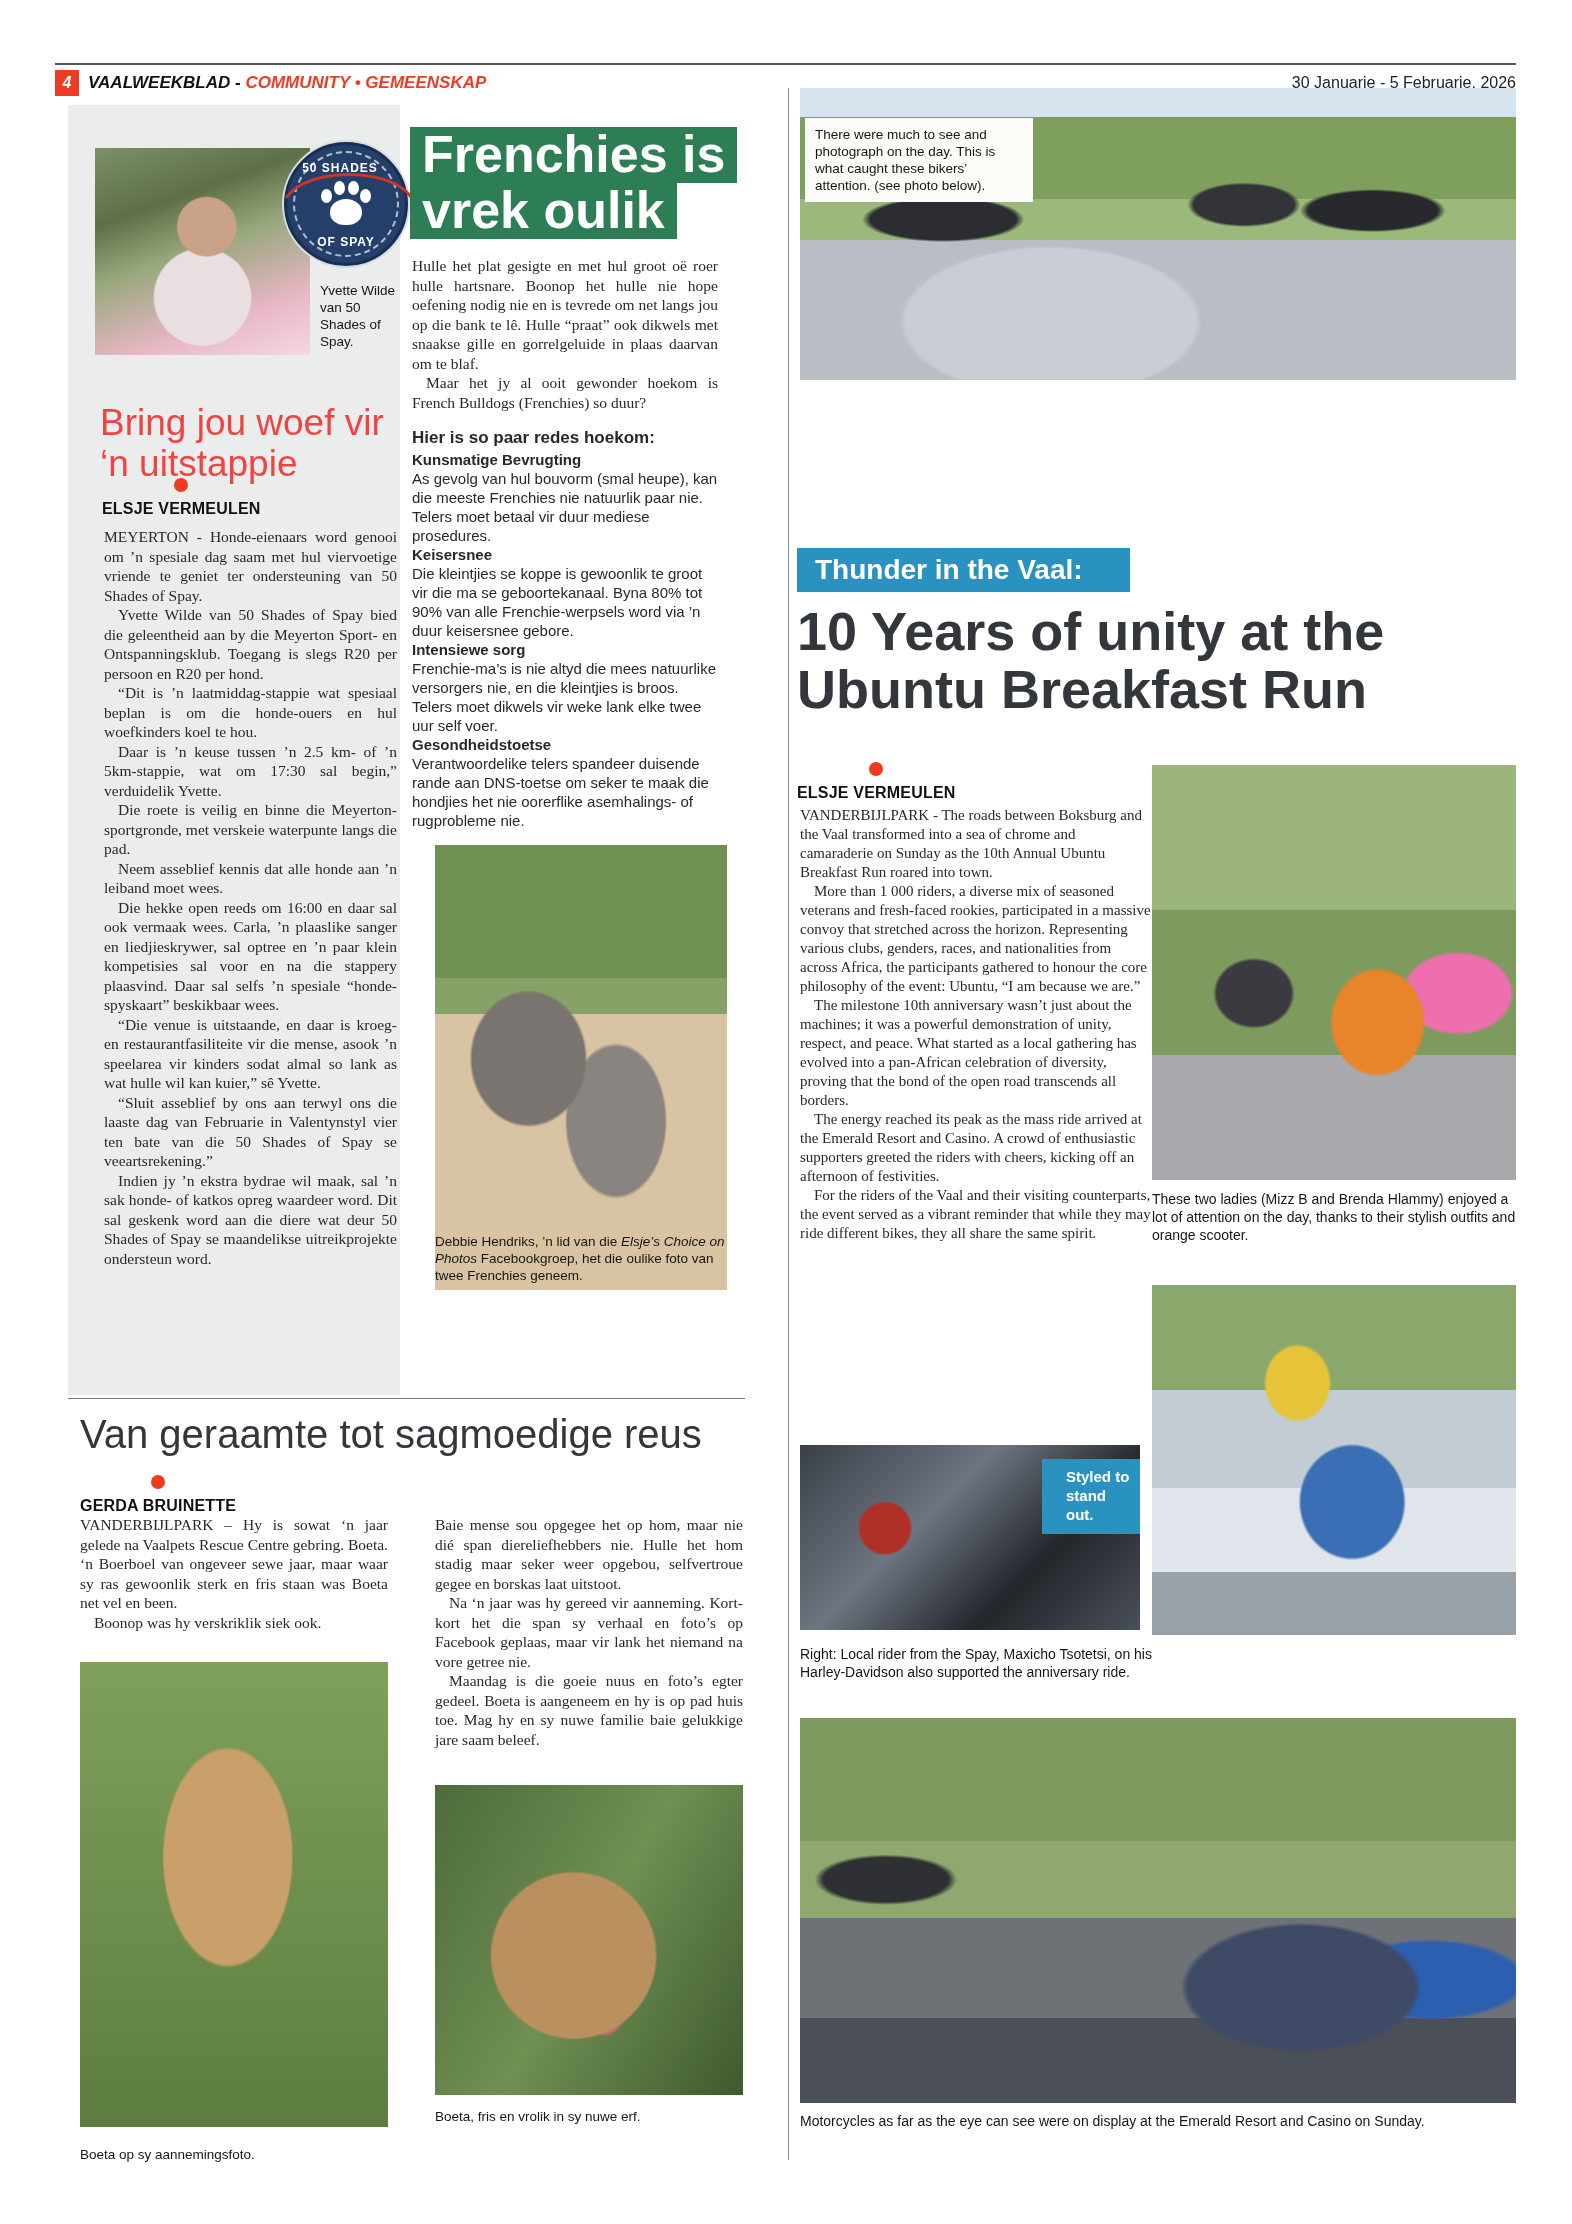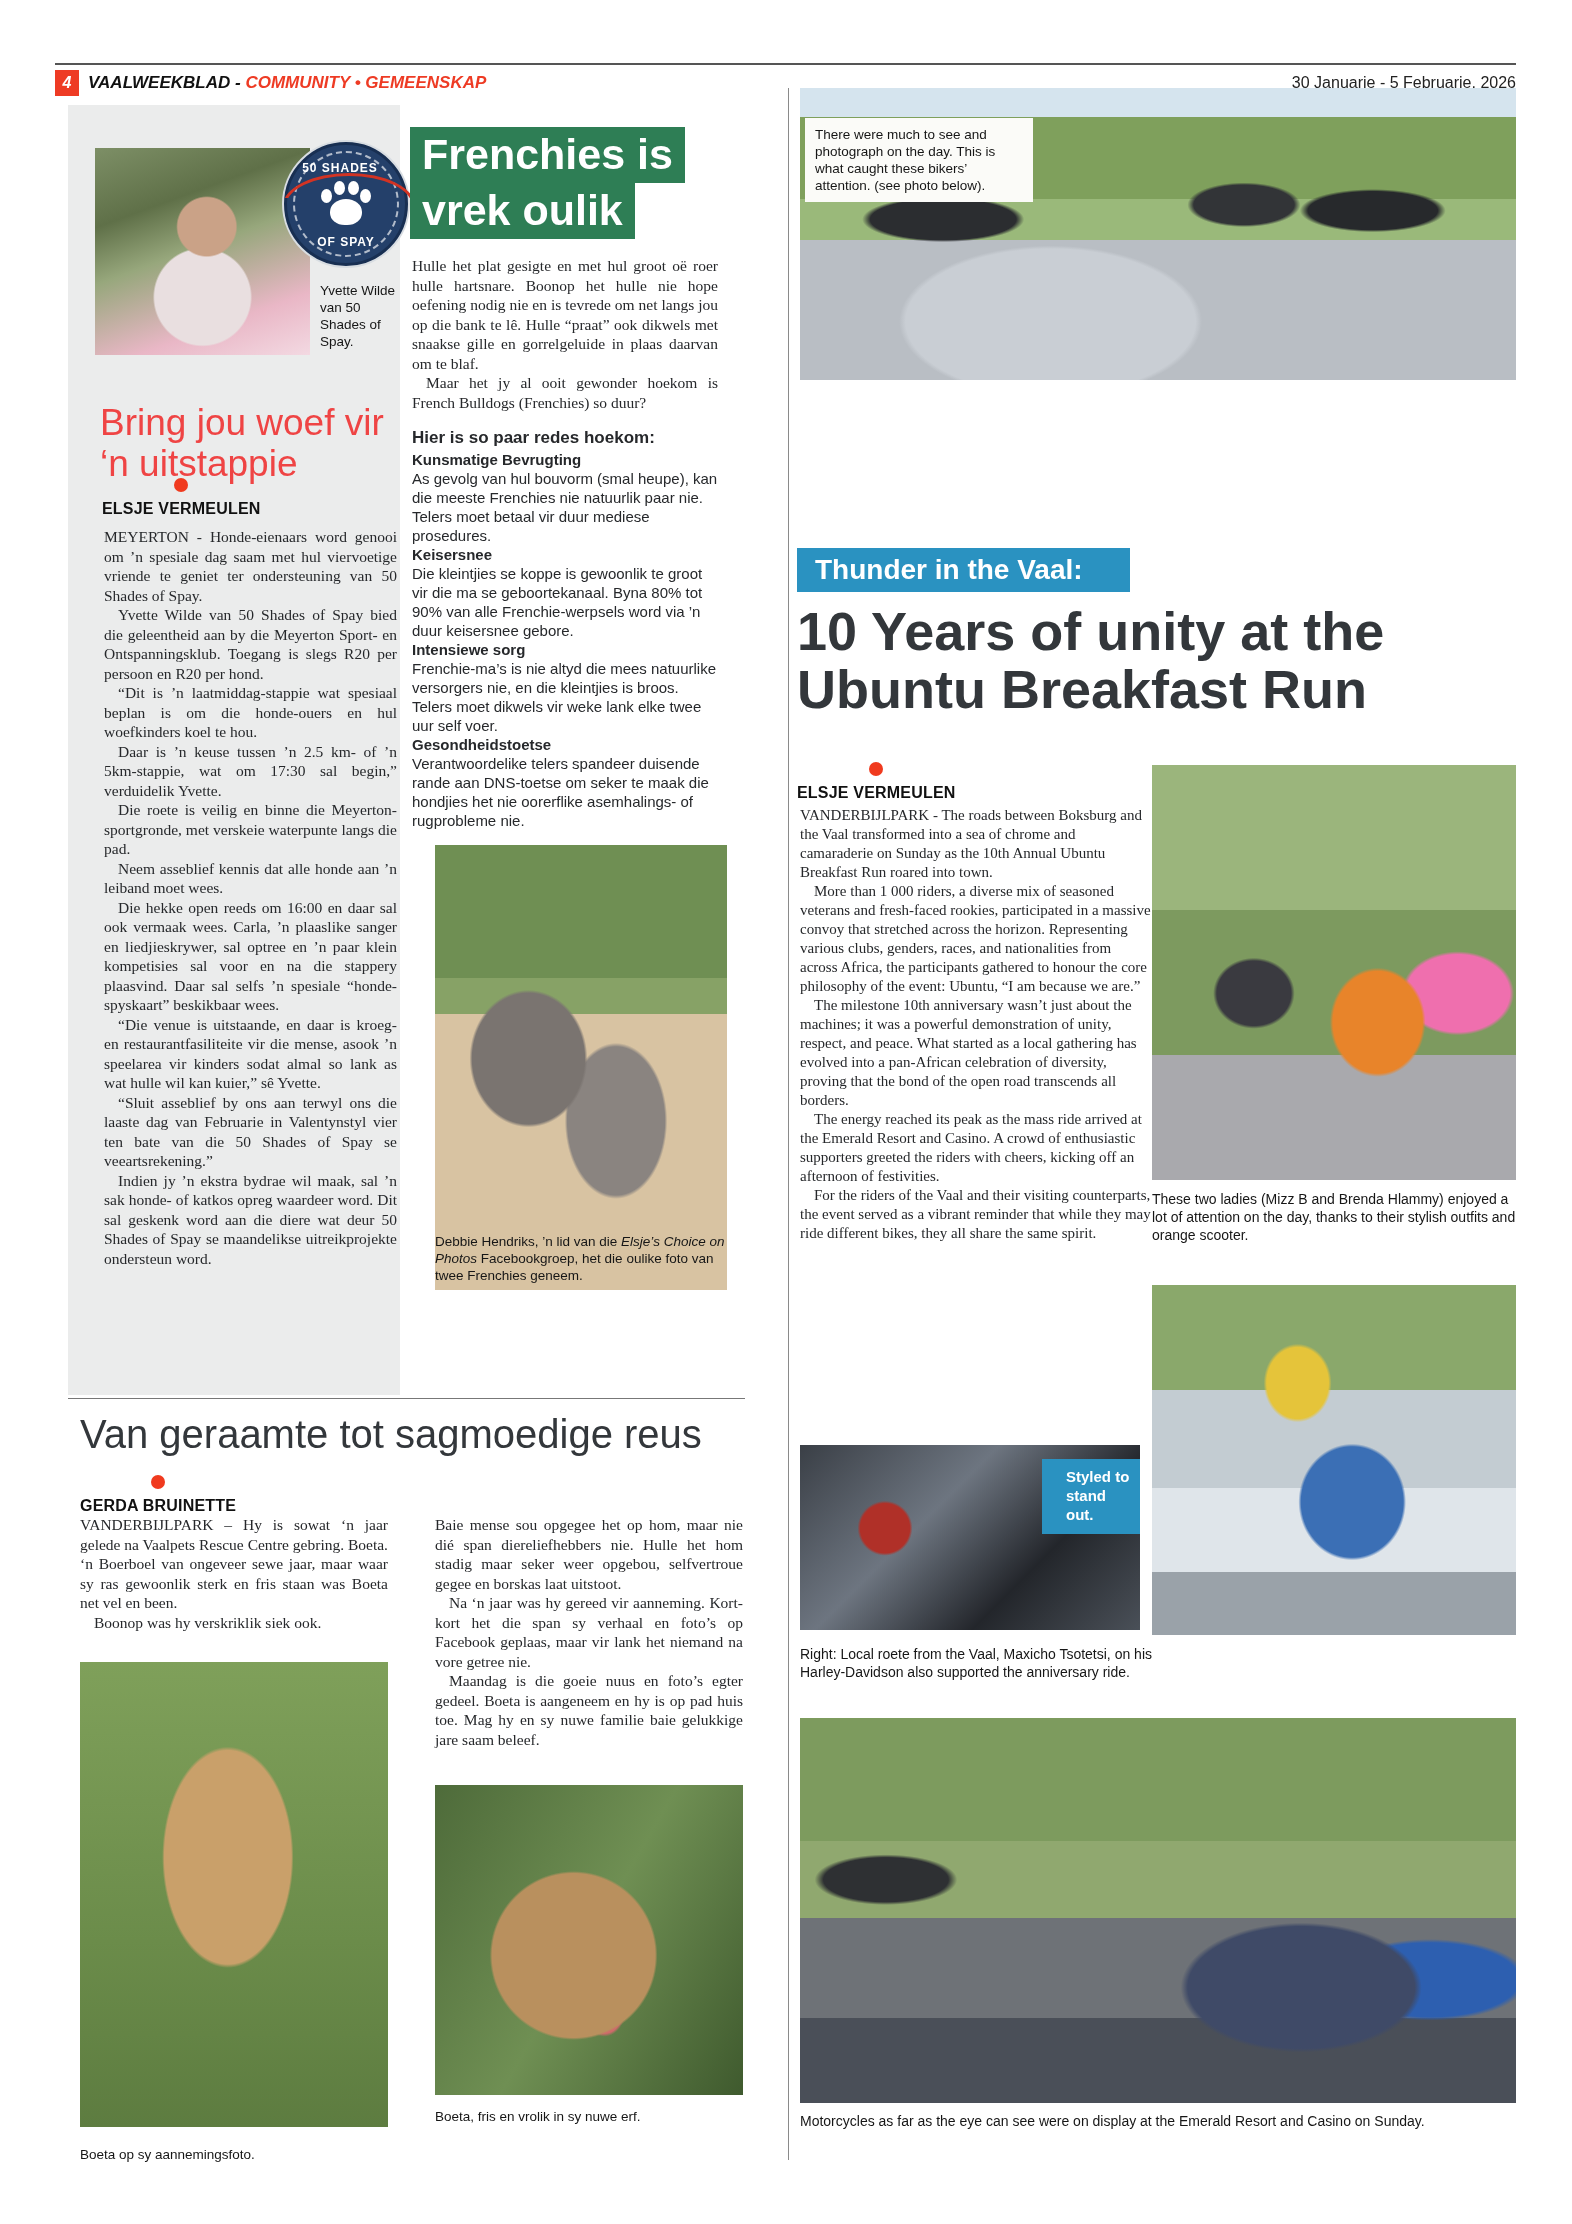--- a/index.html
+++ b/index.html
@@ -31,21 +31,21 @@
   .badge:before{content:"";position:absolute;left:6px;top:6px;right:6px;bottom:6px;border:2px dashed rgba(255,255,255,.65);border-radius:50%;}
   .badge:after{content:"";position:absolute;left:-4px;top:28px;width:126px;height:60px;border:3px solid #d33323;
                border-radius:50%;clip-path:inset(0 0 62% 0);}
   .badge-top{position:absolute;top:16px;left:0;right:12px;font-size:12px;font-weight:bold;letter-spacing:1px;}
   .badge-bottom{position:absolute;bottom:14px;left:0;right:0;font-size:12px;font-weight:bold;letter-spacing:1px;}
   .paw{position:absolute;left:34px;top:36px;width:50px;height:46px;}
   .paw .pad{position:absolute;left:9px;top:18px;width:32px;height:26px;background:#fff;border-radius:50% 50% 46% 46%;}
   .paw .toe{position:absolute;width:11px;height:14px;background:#fff;border-radius:50%;}
   .paw .t1{left:0;top:8px;}.paw .t2{left:13px;top:0;}.paw .t3{left:27px;top:0;}.paw .t4{left:39px;top:8px;}
   
-  .greenline{display:table;background:#2e7e55;color:#fff;font-weight:bold;font-size:43px;line-height:46px;padding:4px 12px 6px 12px;}
+  .greenline{display:table;background:#2e7e55;color:#fff;font-weight:bold;font-size:52px;line-height:46px;padding:4px 12px 6px 12px;}
   .bodytext.mid-serif{font-size:15.5px;line-height:19.5px;text-align:justify;}
   .reasons-h{font-weight:bold;font-size:17px;margin:0 0 2px 0;}
   .reason-t{font-weight:bold;font-size:15px;line-height:19px;margin:0;}
   .reason-b{font-size:15px;line-height:19px;margin:0;}
   
   .vdivider{position:absolute;left:788px;top:88px;width:1px;height:2072px;background:#8a8a8a;}
   .photo-capbox{position:absolute;left:805px;top:118px;width:208px;background:#fbfbf8;padding:8px 10px;}
   .kicker{position:absolute;left:797px;top:548px;width:315px;background:#2a92c1;color:#fff;
           font-weight:bold;font-size:28px;line-height:44px;padding-left:18px;}
   .headline2{position:absolute;left:797px;top:602px;width:680px;font-weight:bold;font-size:54px;line-height:58px;color:#33373b;}
@@ -188,21 +188,21 @@
     </div>
 
   <div class="photo ph-ladies" style="left:1152px;top:765px;width:364px;height:415px;"></div>
   <div class="abs caption" style="left:1152px;top:1190px;width:364px;font-size:14px;line-height:18px;">These two ladies (Mizz B and Brenda Hlammy) enjoyed a lot of attention on the day, thanks to their stylish outfits and orange scooter.</div>
 
   <div class="photo ph-harley" style="left:1152px;top:1285px;width:364px;height:350px;"></div>
 
   <div class="photo ph-suzuki" style="left:800px;top:1445px;width:340px;height:185px;">
     <div class="styled-box">Styled to stand out.</div>
   </div>
-  <div class="abs caption" style="left:800px;top:1645px;width:390px;font-size:14px;line-height:18px;">Right: Local roete from the Vaal, Maxicho Tsotetsi, on his Harley-Davidson also supported the anniversary ride.</div>
+  <div class="abs caption" style="left:800px;top:1645px;width:390px;font-size:14px;line-height:18px;">Right: Local rider from the Spay, Maxicho Tsotetsi, on his Harley-Davidson also supported the anniversary ride.</div>
 
   <div class="photo ph-rows" style="left:800px;top:1718px;width:716px;height:385px;"></div>
   <div class="abs caption" style="left:800px;top:2112px;width:710px;font-size:14px;line-height:18px;">Motorcycles as far as the eye can see were on display at the Emerald Resort and Casino on Sunday.</div>
 
   <div class="hr-boeta"></div>
   <div class="headline3">Van geraamte tot sagmoedige reus</div>
   <div class="abs byline" style="left:80px;top:1475px;">
     <span class="dot"></span>
     <span>GERDA BRUINETTE</span>
   </div>

